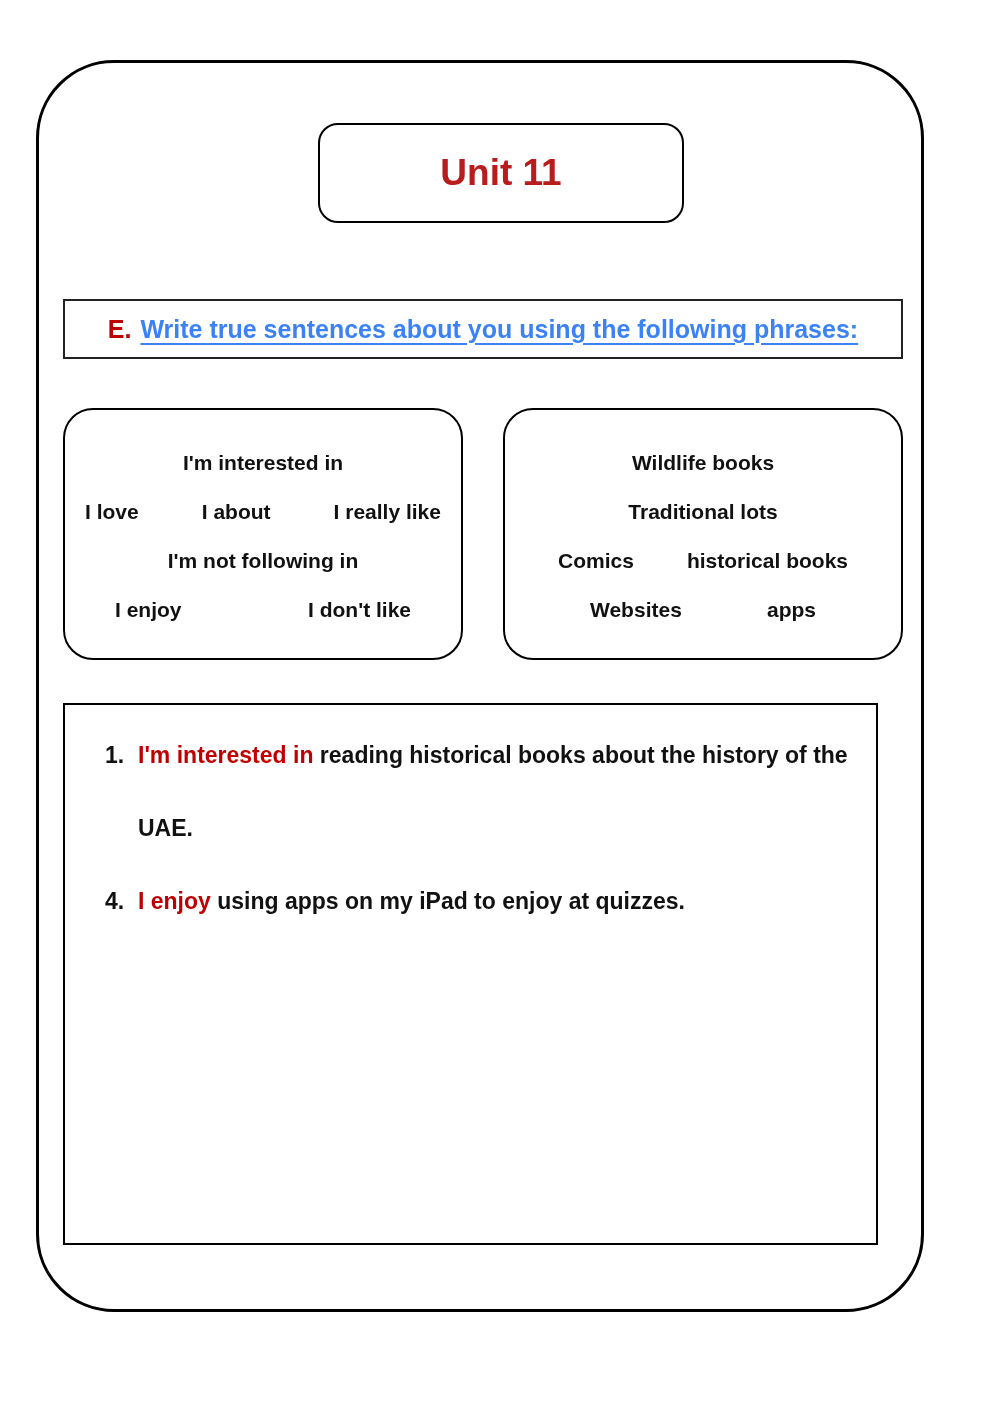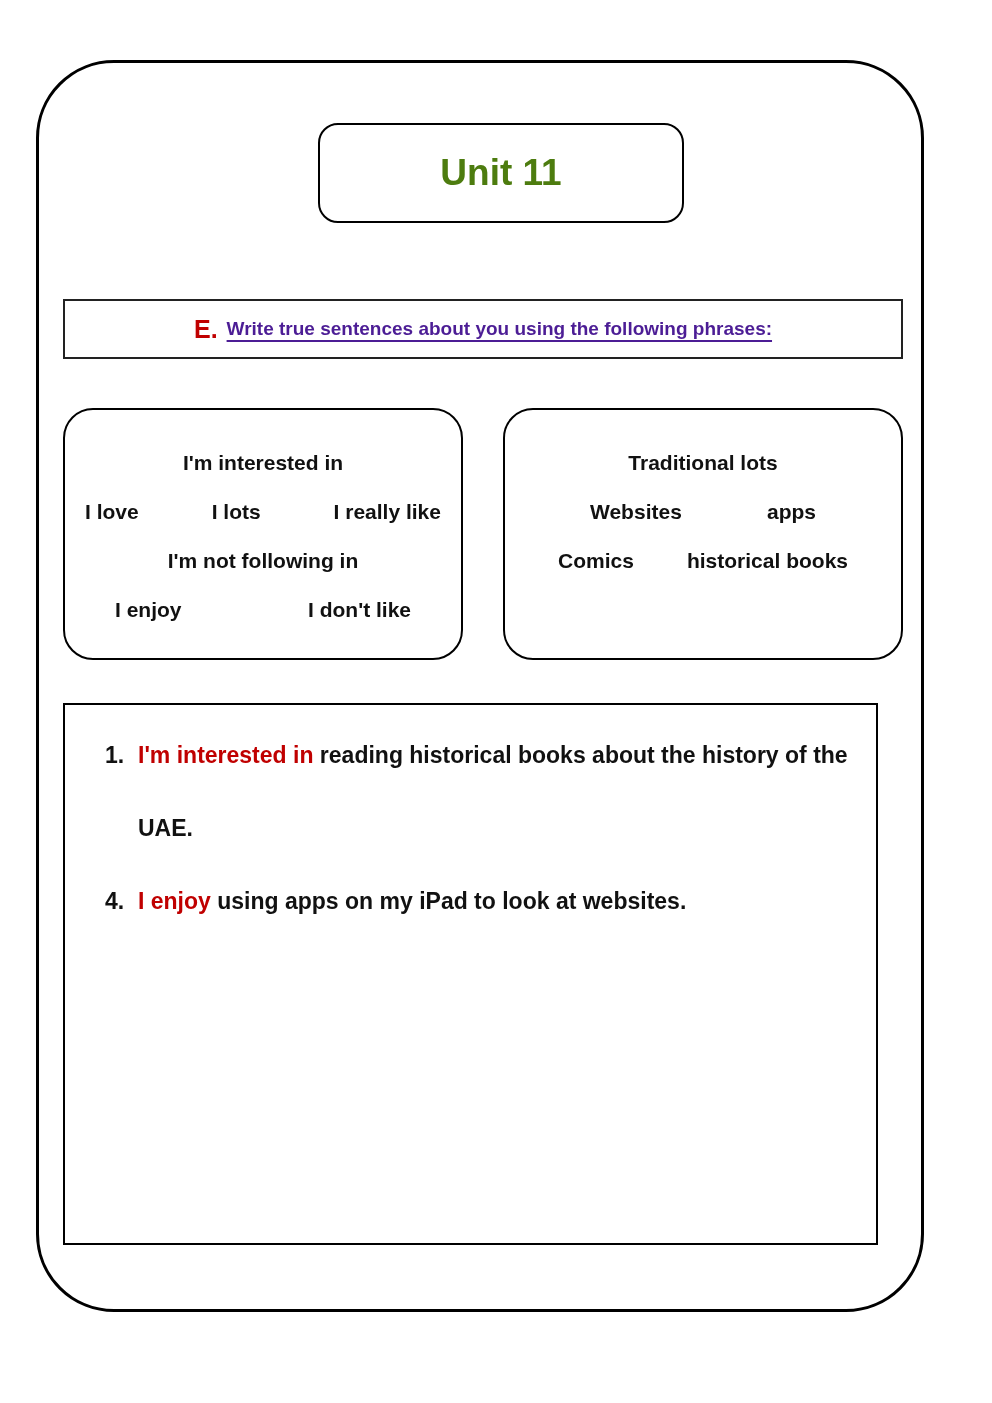--- a/index.html
+++ b/index.html
@@ -32,43 +32,43 @@
     height: 100px;
     border: 2.5px solid #000000;
     border-radius: 20px;
     display: flex;
     align-items: center;
     justify-content: center;
   }
   .title-box span {
     font-size: 37px;
     font-weight: bold;
-    color: #4d7c0f;
+    color: #b91c1c;
   }
   .exercise-header {
     position: absolute;
     left: 24px;
     top: 236px;
     width: 840px;
     height: 60px;
     border: 2px solid #222222;
     display: flex;
     align-items: center;
     justify-content: center;
     gap: 9px;
   }
   .exercise-header .ex-letter {
     font-size: 25px;
     font-weight: bold;
     color: #c00000;
   }
   .exercise-header .ex-instruction {
-    font-size: 19px;
-    font-weight: bold;
-    color: #4c1d95;
+    font-size: 25px;
+    font-weight: bold;
+    color: #3b82f6;
     text-decoration: underline;
     text-underline-offset: 5px;
     text-decoration-thickness: 2px;
   }
   .boxes-row {
     position: absolute;
     left: 24px;
     top: 345px;
     width: 840px;
     display: flex;
@@ -138,60 +138,63 @@
     </div>
 
     <div class="boxes-row">
 
       <div class="phrase-box">
         <div class="pb-row center">
           <span>I'm interested in</span>
         </div>
         <div class="pb-row between pad-20">
           <span>I love</span>
-          <span>I lots</span>
+          <span>I about</span>
           <span>I really like</span>
         </div>
         <div class="pb-row center">
           <span>I'm not following in</span>
         </div>
         <div class="pb-row between pad-50">
           <span>I enjoy</span>
           <span>I don't like</span>
         </div>
       </div>
 
       <div class="phrase-box">
         <div class="pb-row center">
+          <span>Wildlife books</span>
+        </div>
+        <div class="pb-row center">
           <span>Traditional lots</span>
+        </div>
+        <div class="pb-row between pad-53">
+          <span>Comics</span>
+          <span>historical books</span>
         </div>
         <div class="pb-row between pad-85">
           <span>Websites</span>
           <span>apps</span>
         </div>
-        <div class="pb-row between pad-53">
-          <span>Comics</span>
-          <span>historical books</span>
-        </div>
       </div>
 
     </div>
 
     <div class="sentences-box">
 
       <div class="sentence">
         <span class="num">1.</span><span class="red">I'm interested in</span>
         <span>reading historical books about the history of the UAE.</span>
       </div>
 
 
 
       <div class="sentence">
         <span class="num">4.</span><span class="red">I enjoy</span>
-        <span>using apps on my iPad to look at websites.</span>
+        <span>using apps on my iPad to enjoy at quizzes.</span>
       </div>
 
 
 
     </div>
 
   </div>
 </div>
 
 </body></html>

